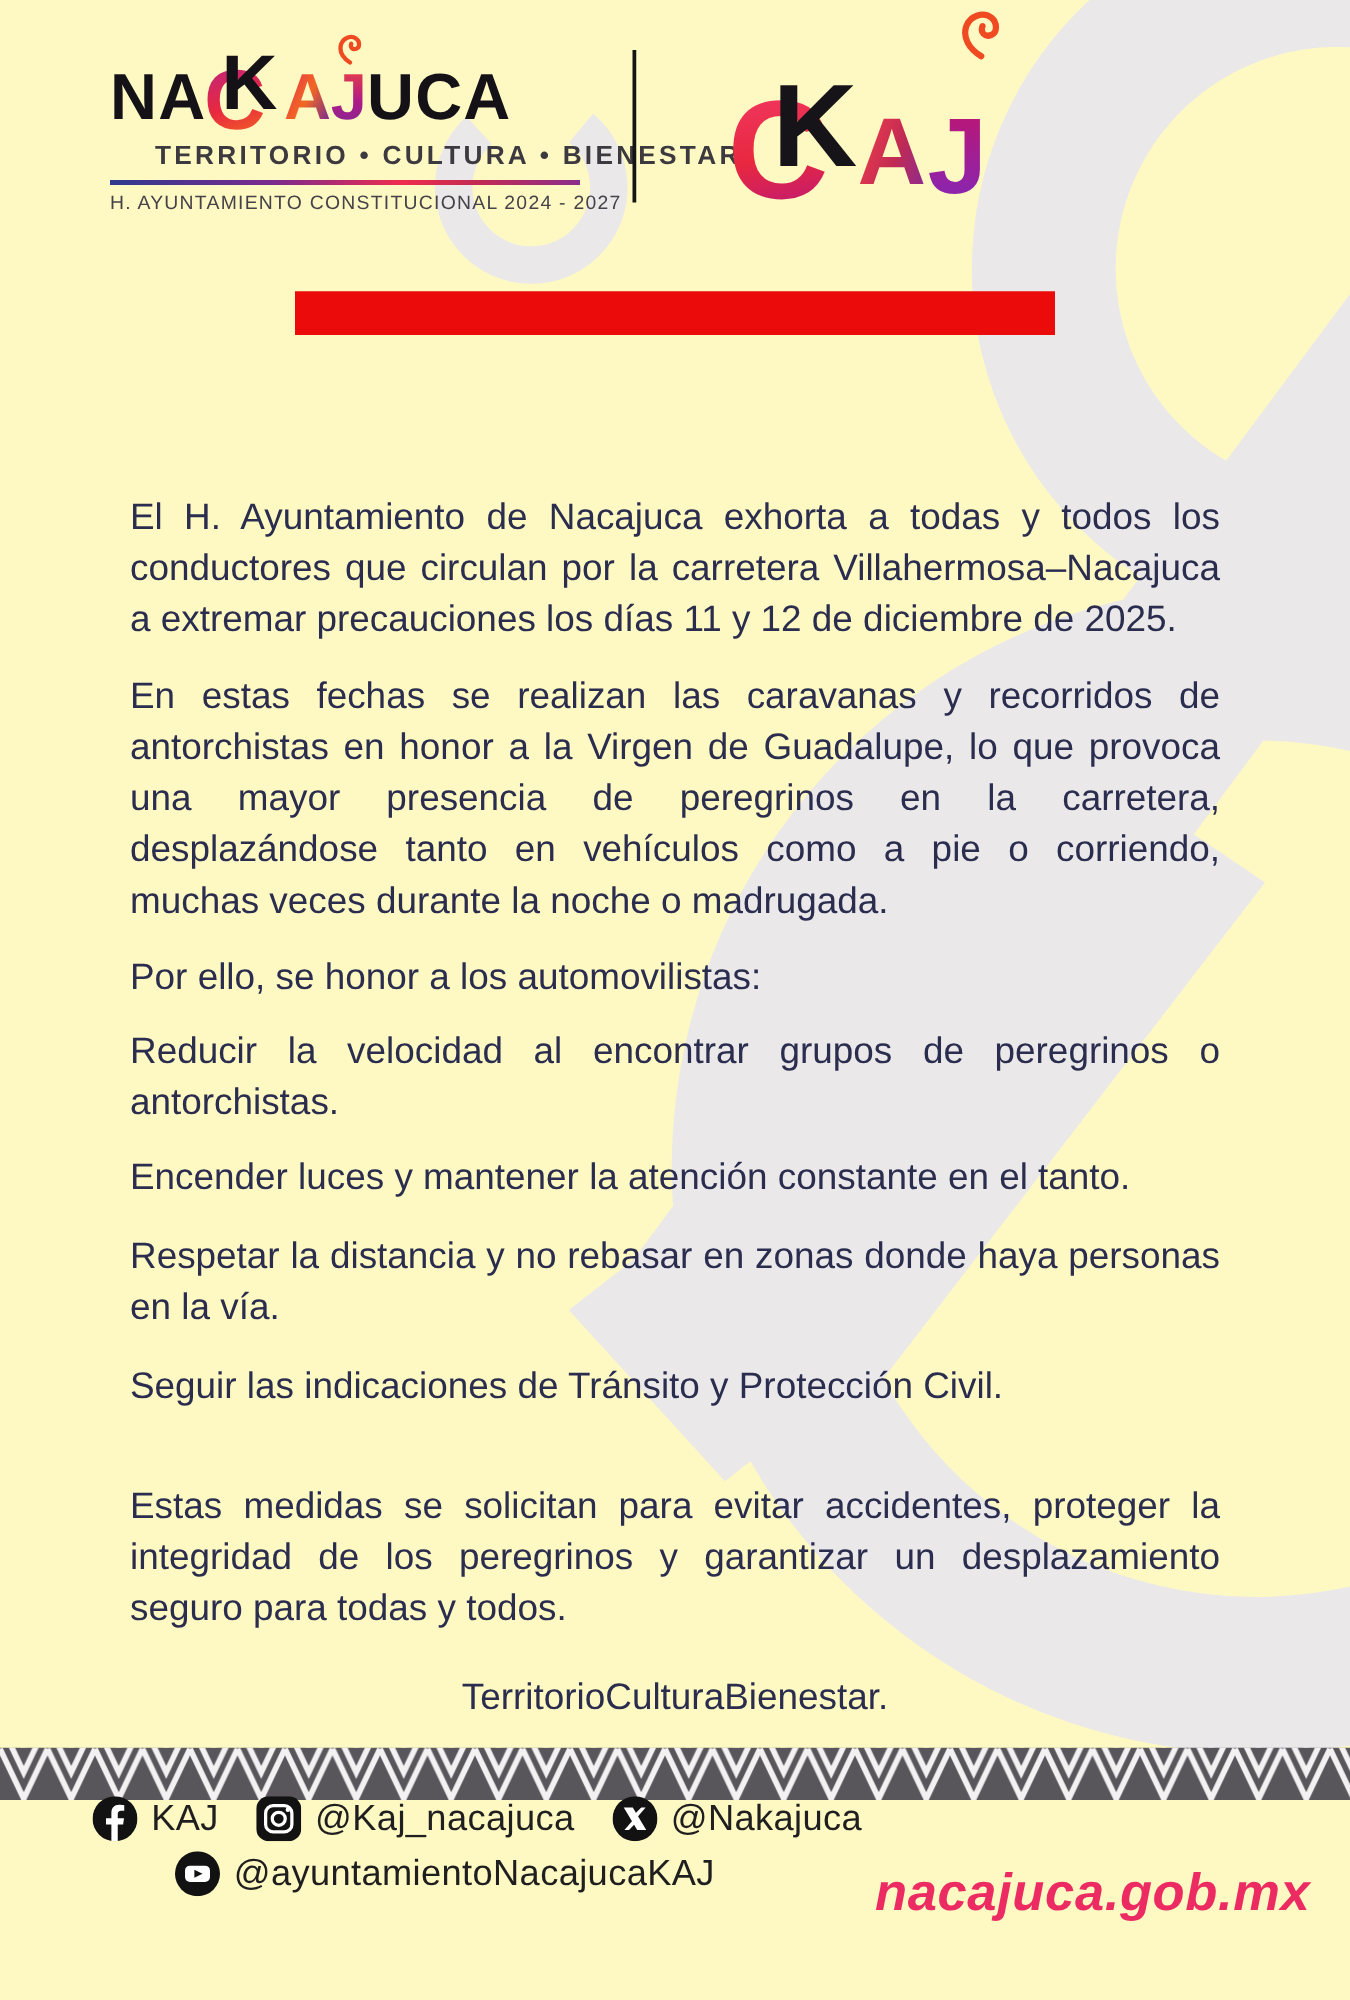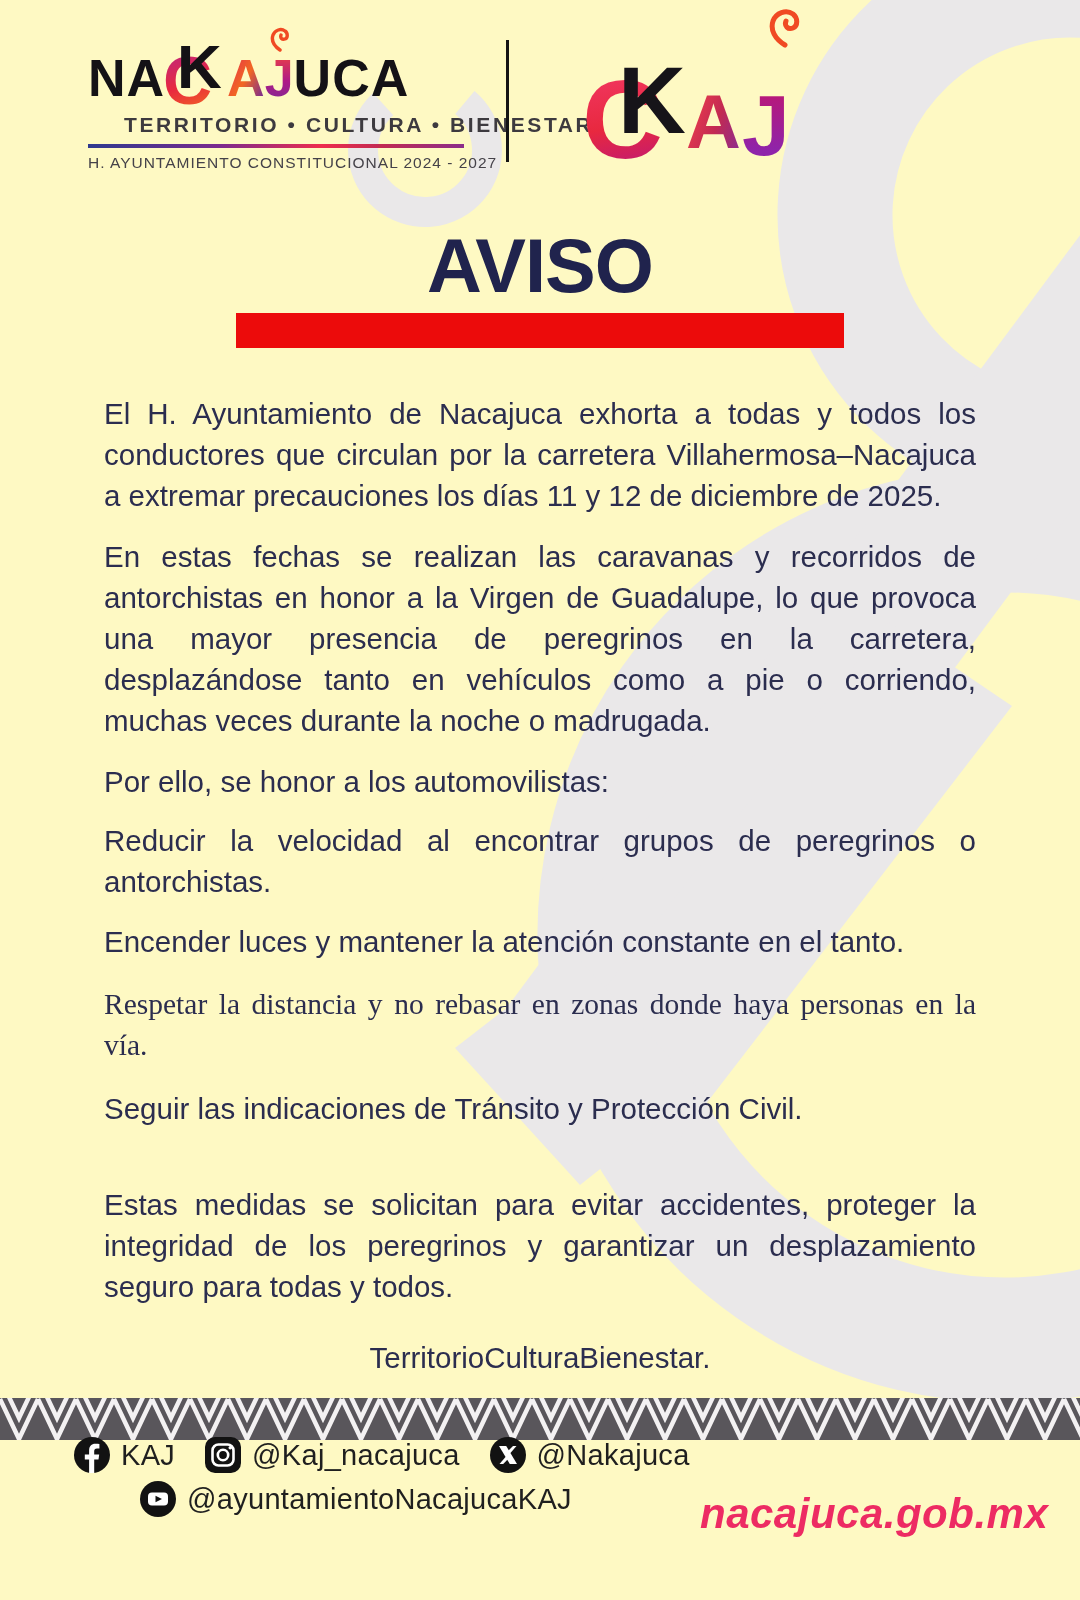--- a/index.html
+++ b/index.html
@@ -53,21 +53,21 @@
   .title{margin:0;font-size:76px;font-weight:600;letter-spacing:-1px;color:#20234d;line-height:1.05;}
   .red-bar{width:608px;height:35px;background:#ec0b0b;margin:7px auto 0 auto;}
 
   
   .content{left:104px;top:393px;width:872px;}
   .para{margin:0;font-size:29.5px;line-height:41px;color:#2b2d4f;text-align:justify;}
   .para:nth-of-type(2){margin-top:20px;}
   .para:nth-of-type(3){margin-top:20px;}
   .para:nth-of-type(4){margin-top:18px;}
   .para:nth-of-type(5){margin-top:19px;}
-  .para:nth-of-type(6){margin-top:22px;font-family:Liberation Serif, serif;}
+  .para:nth-of-type(6){margin-top:22px;}
   .para:nth-of-type(7){margin-top:22px;}
   .para:nth-of-type(8){margin-top:55px;}
   .para-center{margin-top:30px !important;text-align:center;}
 
   
   .zigzag{left:0;top:1398px;width:1080px;height:42px;}
 
   
   .social{left:74px;top:1437px;}
   .social-row{display:flex;align-items:center;}
@@ -124,21 +124,20 @@
     <span class="kaj kaj-c">C</span>
     <span class="kaj kaj-k">K</span>
     <span class="kaj kaj-a">A</span>
     <span class="kaj kaj-j">J</span>
     <svg class="kaj-swirl" width="42" height="42" viewBox="0 0 42 42">
       <path d="M21 39 C11 33 6 24 9 15 C12 7 22 3 29 8 C34 12 34 20 29 22 C24 24 20 20 22 15" fill="none" stroke="#f04a23" stroke-width="5" stroke-linecap="round"></path>
     </svg>
   </div>
 
   <div class="layer title-block">
-    <h1 class="title">AVISO</h1>
     <div class="red-bar"></div>
   </div>
 
   <main class="layer content">
     <p class="para">El H. Ayuntamiento de Nacajuca exhorta a todas y todos los conductores que circulan por la carretera Villahermosa–Nacajuca a extremar precauciones los días 11 y 12 de diciembre de 2025.</p>
     <p class="para">En estas fechas se realizan las caravanas y recorridos de antorchistas en honor a la Virgen de Guadalupe, lo que provoca una mayor presencia de peregrinos en la carretera, desplazándose tanto en vehículos como a pie o corriendo, muchas veces durante la noche o madrugada.</p>
     <p class="para">Por ello, se honor a los automovilistas:</p>
     <p class="para">Reducir la velocidad al encontrar grupos de peregrinos o antorchistas.</p>
     <p class="para">Encender luces y mantener la atención constante en el tanto.</p>
     <p class="para">Respetar la distancia y no rebasar en zonas donde haya personas en la vía.</p>

